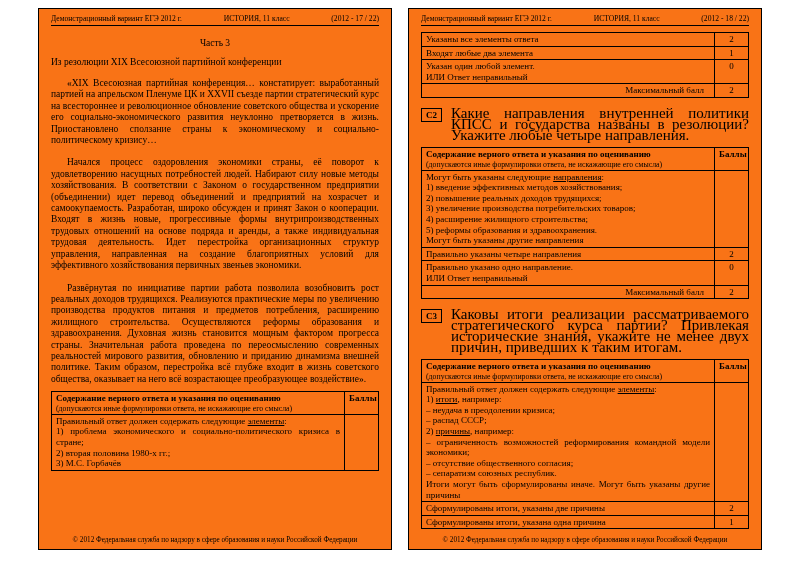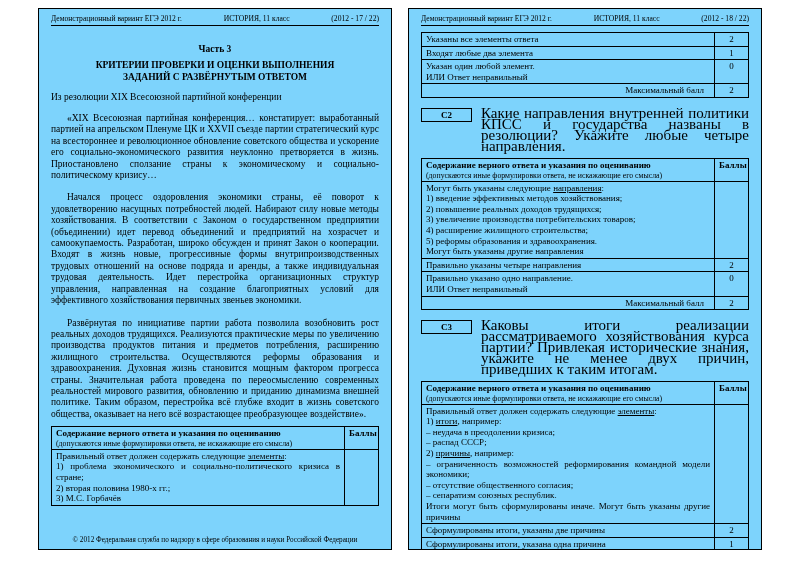--- a/index.html
+++ b/index.html
@@ -7,46 +7,46 @@
   body {
     width:800px; height:566px;
     font-family:"Liberation Serif", serif;
     color:#000;
     overflow:hidden;
   }
   .spread { display:flex; gap:16px; padding:8px 38px 0 38px; }
   .page {
     width:356px; height:542px;
     border:1px solid #000;
-    background:#7dd3fc;
+    background:#f97316;
     padding:5px 12px 5px 12px;
     display:flex; flex-direction:column;
     overflow:hidden;
   }
   .page-header {
     display:flex; justify-content:space-between; align-items:baseline;
     font-size:7.6px;
     border-bottom:1px solid #000;
     padding-bottom:2px;
     flex:0 0 auto;
   }
-  .part-title { text-align:center; font-weight:bold; font-size:9.5px; margin-top:18px; }
+  .part-title { text-align:center; font-weight:normal; font-size:9.5px; margin-top:12px; }
   .doc-title { text-align:center; font-weight:bold; font-size:9.5px; line-height:12px; margin-top:5px; }
   .source-line { font-size:9.5px; margin-top:9px; }
   .body-par {
     font-size:9.5px; line-height:11.4px;
     text-align:justify; text-indent:16px;
     margin-top:11px;
   }
   .task { display:flex; gap:9px; align-items:flex-start; margin-top:10px; }
   .task-label {
     flex:0 0 auto;
     border:1px solid #000;
     font-weight:bold; font-size:9px; line-height:12px;
-    padding:0 19px;
+    padding:0 4px;
   }
   .task-text { flex:1; font-size:15px; line-height:11px; text-align:justify; }
   .crit-table {
     width:100%; border-collapse:collapse;
     font-size:9px; margin-top:6px;
     table-layout:fixed;
   }
   .crit-table td { border:1px solid #000; padding:1px 4px; vertical-align:top; line-height:10.6px; }
   .col-score { width:34px; }
   .c-head { font-weight:bold; }
@@ -70,24 +70,20 @@
 <div class="spread">
 
   <div class="page">
     <div class="page-header">
       <span>Демонстрационный вариант ЕГЭ 2012 г.</span>
       <span>ИСТОРИЯ, 11 класс</span>
       <span>(2012 - 17 / 22)</span>
     </div>
 
     <div class="part-title">Часть 3</div>
-    <div class="doc-title">
-      <div>КРИТЕРИИ ПРОВЕРКИ И ОЦЕНКИ ВЫПОЛНЕНИЯ</div>
-      <div>ЗАДАНИЙ С РАЗВЁРНУТЫМ ОТВЕТОМ</div>
-    </div>
 
     <div class="source-line">Из резолюции XIX Всесоюзной партийной конференции</div>
 
     <p class="body-par">«XIX Всесоюзная партийная конференция… констатирует: выработанный партией на апрельском Пленуме ЦК и XXVII съезде партии стратегический курс на всестороннее и революционное обновление советского общества и ускорение его социально-экономического развития неуклонно претворяется в жизнь. Приостановлено сползание страны к экономическому и социально-политическому кризису…</p>
     <p class="body-par">Начался процесс оздоровления экономики страны, её поворот к удовлетворению насущных потребностей людей. Набирают силу новые методы хозяйствования. В соответствии с Законом о государственном предприятии (объединении) идет перевод объединений и предприятий на хозрасчет и самоокупаемость. Разработан, широко обсужден и принят Закон о кооперации. Входят в жизнь новые, прогрессивные формы внутрипроизводственных трудовых отношений на основе подряда и аренды, а также индивидуальная трудовая деятельность. Идет перестройка организационных структур управления, направленная на создание благоприятных условий для эффективного хозяйствования первичных звеньев экономики.</p>
     <p class="body-par">Развёрнутая по инициативе партии работа позволила возобновить рост реальных доходов трудящихся. Реализуются практические меры по увеличению производства продуктов питания и предметов потребления, расширению жилищного строительства. Осуществляются реформы образования и здравоохранения. Духовная жизнь становится мощным фактором прогресса страны. Значительная работа проведена по переосмыслению современных реальностей мирового развития, обновлению и приданию динамизма внешней политике. Таким образом, перестройка всё глубже входит в жизнь советского общества, оказывает на него всё возрастающее преобразующее воздействие».</p>
 
 
     <table class="crit-table">
       <colgroup>
@@ -195,21 +191,21 @@
       </tr>
       <tr class="max-row">
         <td class="max-label-cell">Максимальный балл</td>
         <td class="score-cell">2</td>
       </tr>
     </tbody>
       </table>
 
     <div class="task">
       <span class="task-label">С3</span>
-      <div class="task-text">Каковы итоги реализации рассматриваемого хозяйствования курса партии? Привлекая исторические знания, укажите не менее двух причин, приведших к таким итогам.</div>
+      <div class="task-text">Каковы итоги реализации рассматриваемого стратегического курса партии? Привлекая исторические знания, укажите не менее двух причин, приведших к таким итогам.</div>
     </div>
 
     <table class="crit-table">
       <colgroup>
           <col>
           <col class="col-score">
         </colgroup>
       <tbody>
           <tr>
         <td class="c-head">

